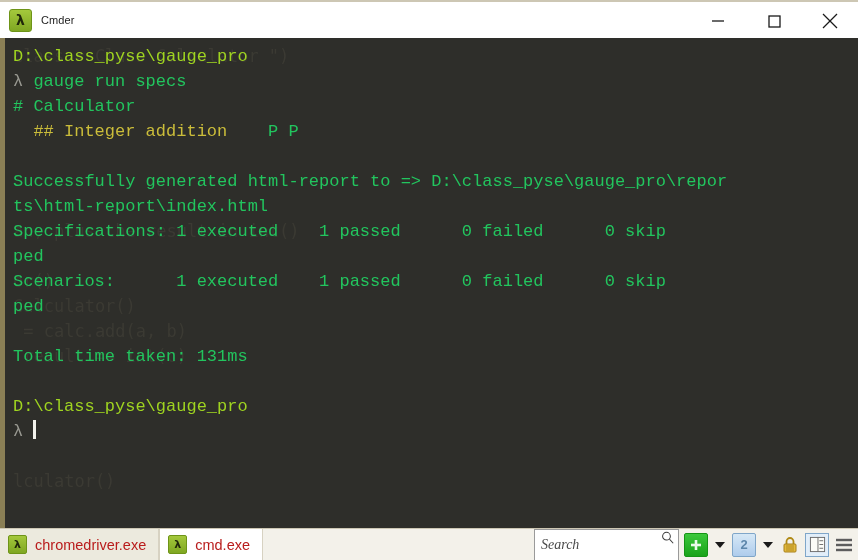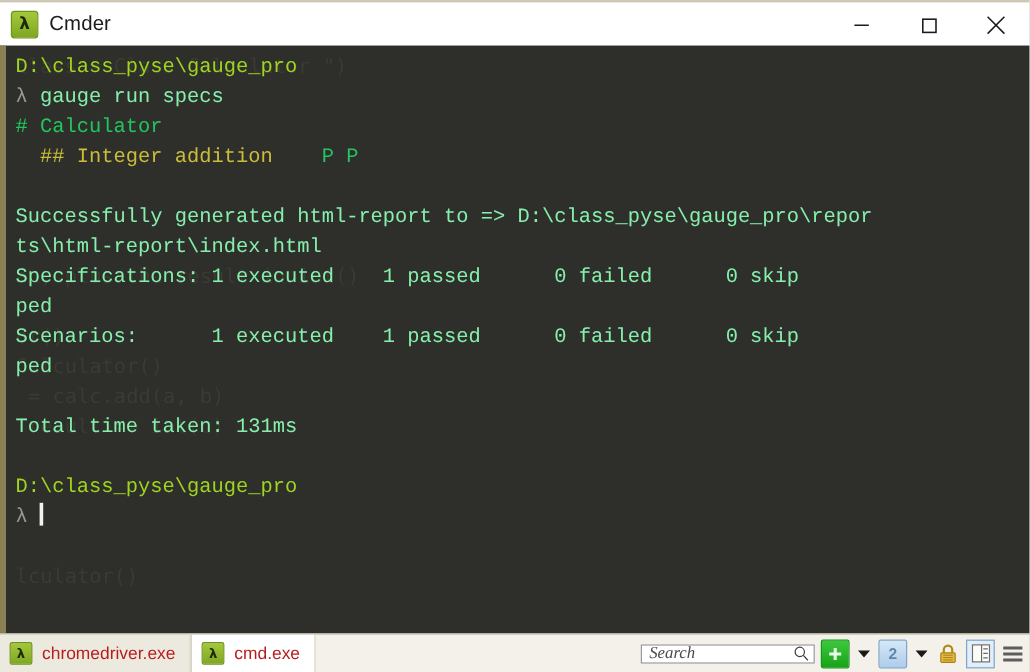--- a/index.html
+++ b/index.html
@@ -49,21 +49,21 @@
     flex: 0 0 auto;
   }
   .title-icon span {
     color: #20280a;
     font-family: "DejaVu Sans", sans-serif;
     font-size: 14px;
     line-height: 1;
     font-weight: 600;
   }
   .title-text {
-    font-size: 17px;
+    font-size: 11px;
     color: #1c1c1c;
     font-family: "Liberation Sans", sans-serif;
     letter-spacing: 0.1px;
   }
   .window-controls {
     position: absolute;
     right: 0;
     top: 0;
     height: 38px;
     display: flex;
@@ -111,21 +111,21 @@
     font-family: "DejaVu Sans Mono", monospace;
     font-size: 17px;
     line-height: 25px;
     white-space: pre;
     color: #3b3a33;
     pointer-events: none;
     overflow: hidden;
   }
   .term-line { height: 25px; }
   .c-green  { color: #9fd420; }
-  .c-white  { color: #86efac; }
+  .c-white  { color: #22c55e; }
   .c-cyan   { color: #22c55e; }
   .c-yellow { color: #cbbd3a; }
   .c-pass   { color: #22c55e; }
   .c-dim    { color: #9a9a92; }
   .cursor {
     display: inline-block;
     width: 3px;
     height: 19px;
     background: #f2f2ec;
     vertical-align: -3px;
@@ -186,25 +186,24 @@
 
   .status-right {
     margin-left: auto;
     display: flex;
     align-items: center;
     padding-right: 4px;
     gap: 5px;
   }
   .search-box {
     width: 145px;
-    height: 16px;
+    height: 32px;
     background: #ffffff;
     border: 1px solid #9a9a9a;
     display: flex;
-    align-items: center;
     padding: 0 4px 0 6px;
     box-sizing: border-box;
   }
   .search-input {
     flex: 1 1 auto;
     border: none;
     outline: none;
     background: transparent;
     font-style: italic;
     font-size: 14px;

